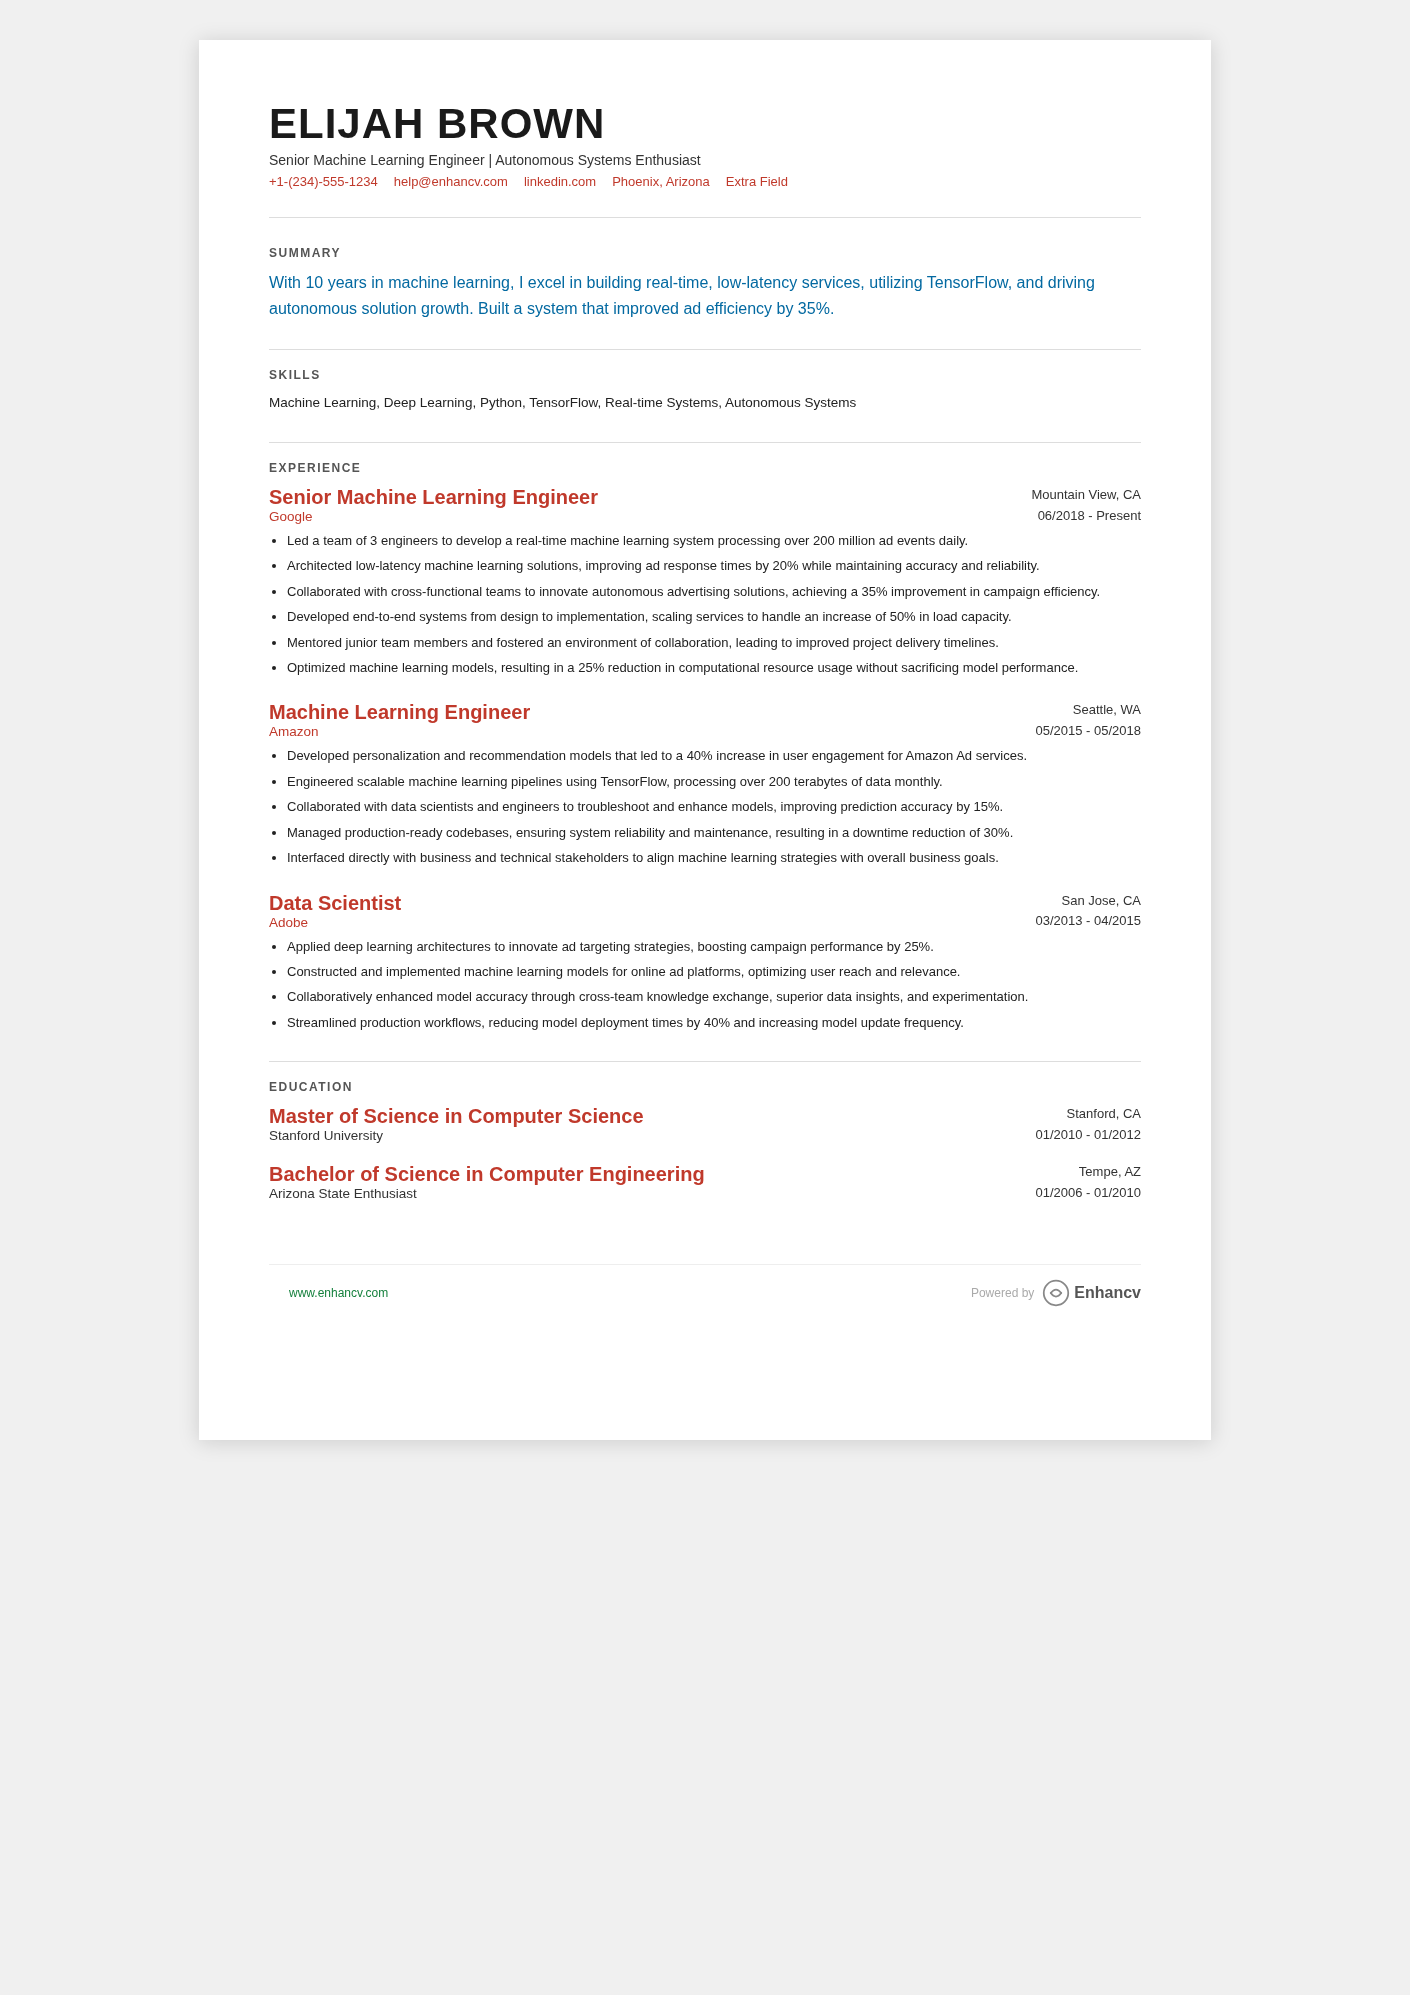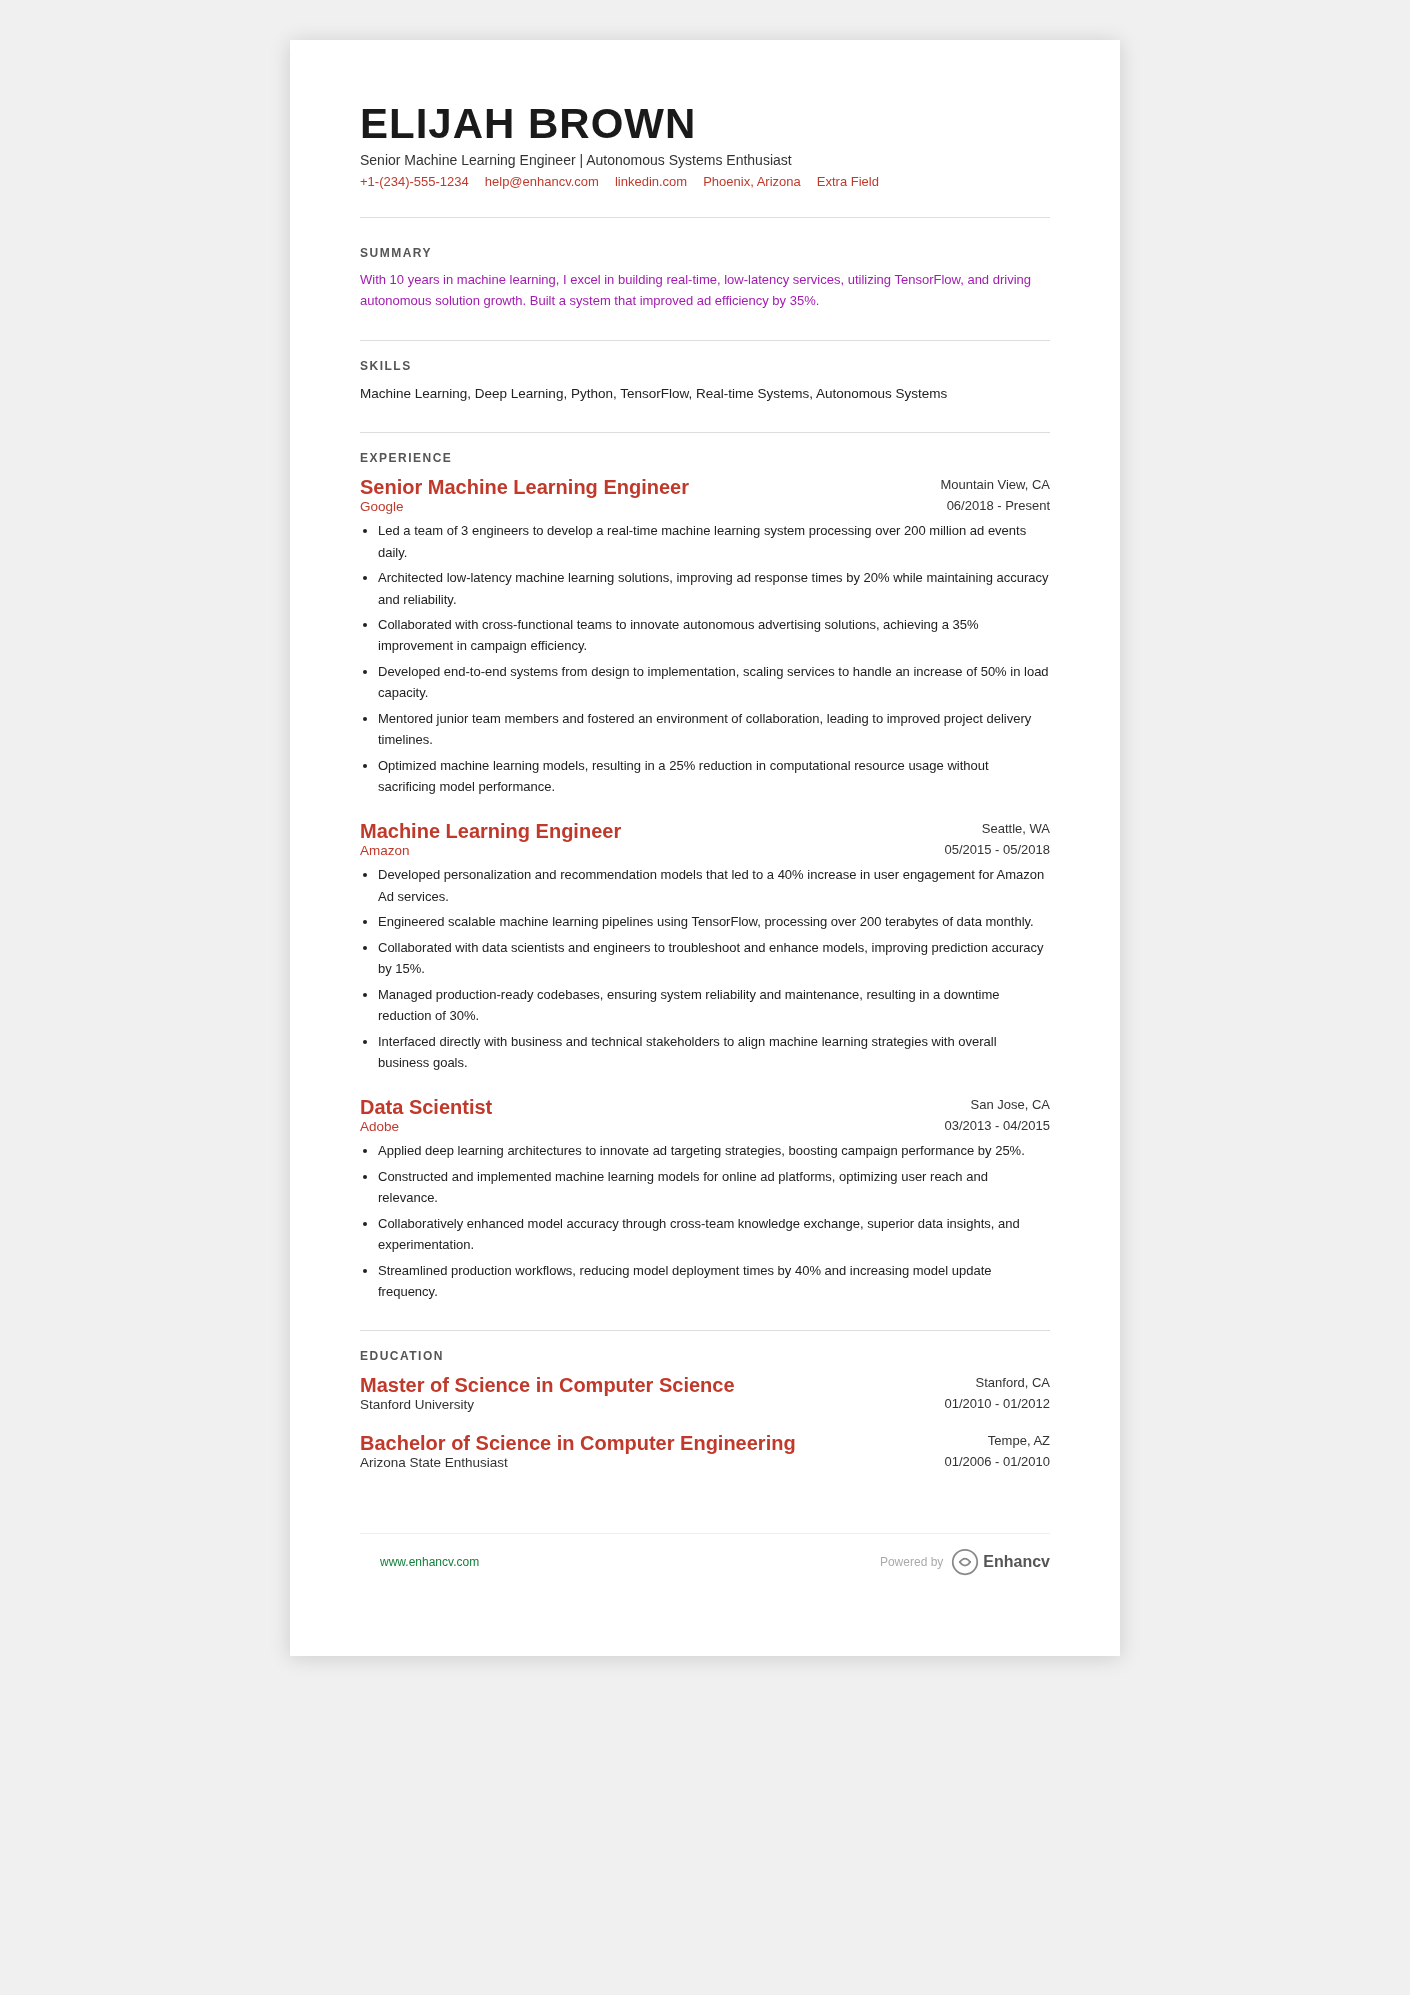--- a/index.html
+++ b/index.html
@@ -6,21 +6,21 @@
     body {
       font-family: Arial, Helvetica, sans-serif;
       background: #f0f0f0;
       display: flex;
       justify-content: center;
       align-items: flex-start;
       padding: 40px 20px;
     }
     .resume-wrapper {
       background: #fff;
-      width: 830px;
+      width: 1012px;
       min-height: 1400px;
       padding: 60px 70px 80px 70px;
       box-shadow: 0 2px 20px rgba(0,0,0,0.15);
       position: relative;
     }
     .header-name {
       font-size: 42px;
       font-weight: 900;
       color: #1a1a1a;
       letter-spacing: 1px;
@@ -53,22 +53,22 @@
       font-weight: 700;
       color: #555;
       letter-spacing: 1.5px;
       text-transform: uppercase;
       margin-bottom: 10px;
     }
     .section {
       margin-bottom: 28px;
     }
     .summary-text {
-      font-size: 13px;
-      color: #a21caf;
+      font-size: 16px;
+      color: #0369a1;
       line-height: 1.6;
     }
     .skills-text {
       font-size: 13.5px;
       color: #222;
       line-height: 1.6;
     }
     .experience-entry {
       margin-bottom: 22px;
     }

